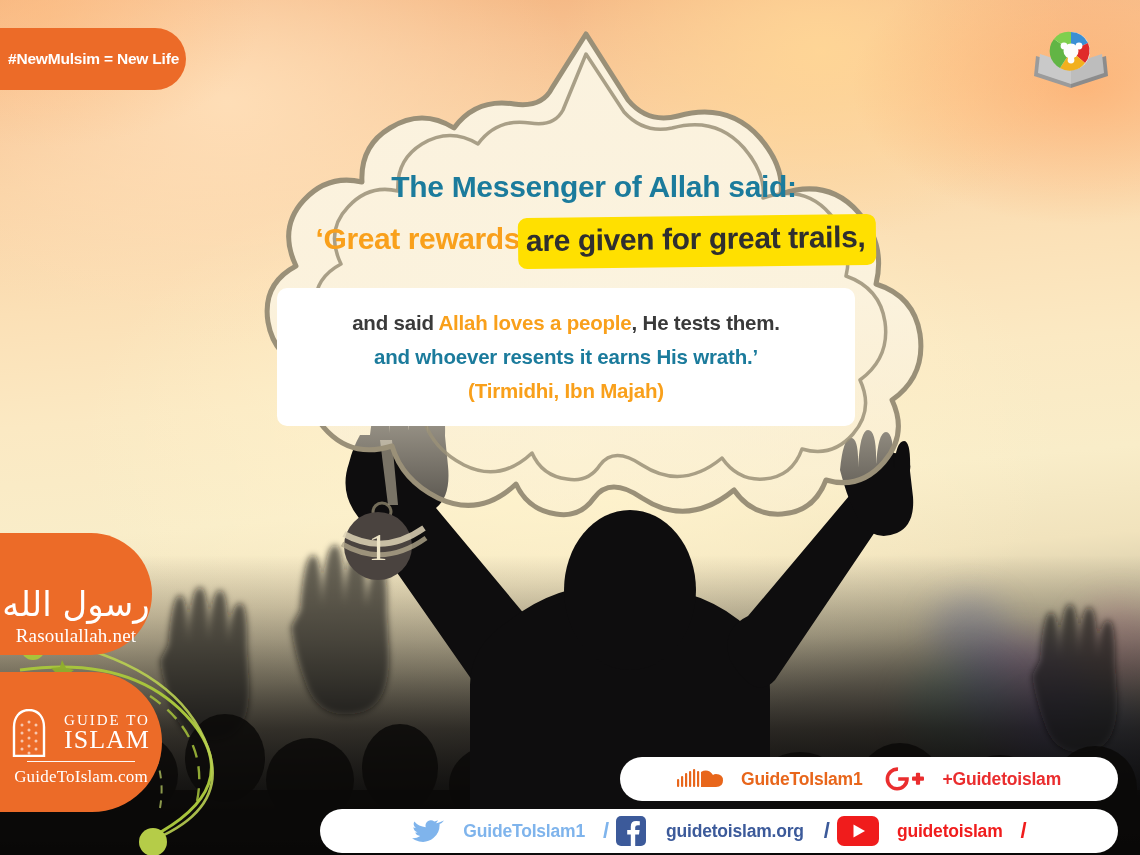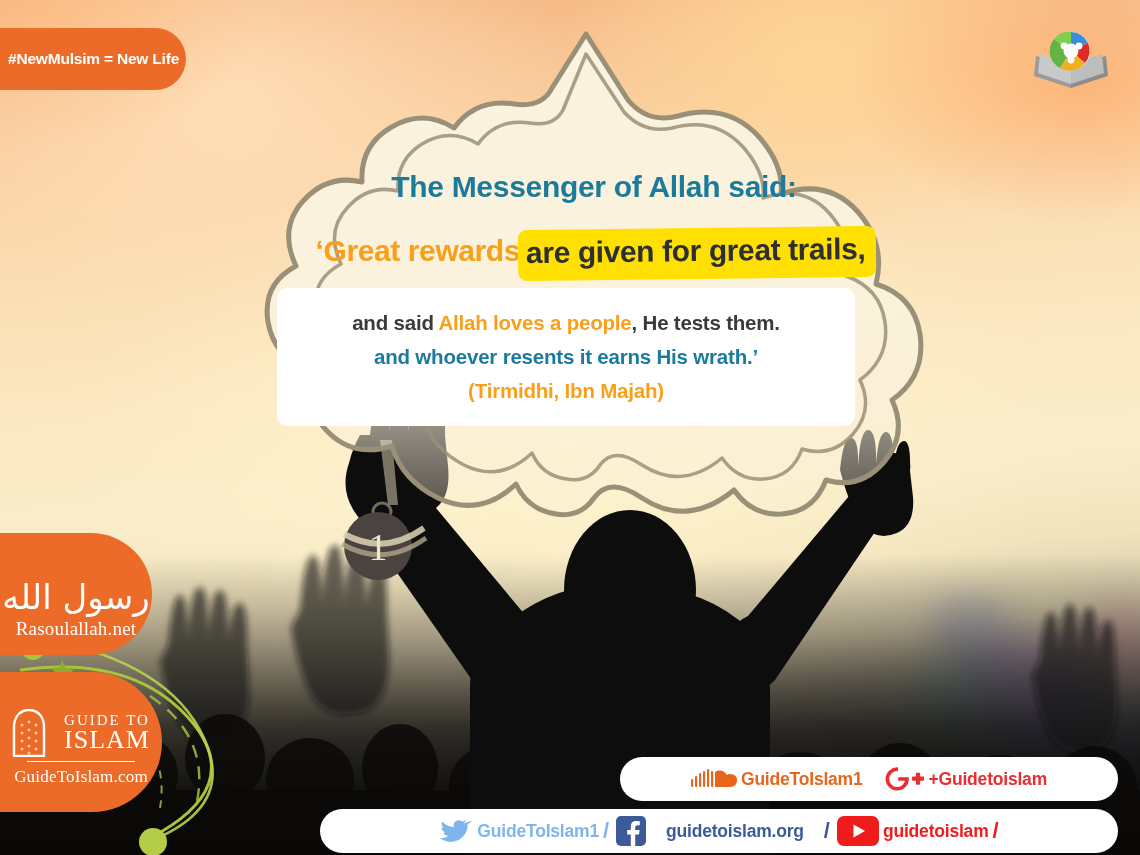--- a/index.html
+++ b/index.html
@@ -39,21 +39,21 @@
   
   .toplogo{position:absolute;right:28px;top:26px;width:82px;height:66px;}
 
   
   .bubble-wrap{position:absolute;left:236px;top:28px;width:700px;height:560px;}
   .bubble-wrap svg{display:block;width:100%;height:100%;}
 
   
   .quote{position:absolute;left:258px;top:170px;width:672px;text-align:center;}
   .q-l1{font-size:30px;font-weight:bold;color:#1b7b9c;letter-spacing:-.3px;}
-  .q-l2{margin-top:28px;font-size:30px;font-weight:bold;letter-spacing:-.4px;white-space:nowrap;}
+  .q-l2{margin-top:16px;font-size:30px;font-weight:bold;letter-spacing:-.4px;white-space:nowrap;}
   .q-l2 .orange{color:#f9a01b;}
   .hl{
     position:relative;display:inline-block;color:#2f2f2f;padding:2px 7px 4px 6px;
     transform:rotate(-.7deg);
   }
   .hl::before{content:"";position:absolute;left:-2px;top:-4px;right:-4px;bottom:-7px;
     background:#ffe000;border-radius:9px;z-index:-1;}
 
   .card{
     position:absolute;left:277px;top:288px;width:578px;height:138px;
@@ -63,21 +63,21 @@
     display:flex;flex-direction:column;align-items:center;justify-content:center;gap:2px;}
   .q-l3{font-size:20.5px;font-weight:bold;color:#3a3a3a;letter-spacing:-.2px;}
   .q-l3 .orange{color:#f9a01b;}
   .q-l4{font-size:20.5px;font-weight:bold;color:#1b7b9c;letter-spacing:-.2px;margin-top:8px;}
   .q-l5{font-size:20.5px;font-weight:bold;color:#f9a01b;letter-spacing:-.2px;margin-top:8px;}
 
   
   .ras{
     position:absolute;left:0;top:533px;width:152px;height:122px;
     background:#ec6b28;border-radius:0 62px 62px 0;
-    display:flex;flex-direction:column;align-items:center;justify-content:flex-end;padding-bottom:15px;
+    display:flex;flex-direction:column;align-items:center;justify-content:flex-end;padding-bottom:8px;
   }
   .ras .arabic{color:#fff;font-size:34px;line-height:1;font-family:"DejaVu Sans",sans-serif;margin-bottom:4px;}
   .ras .dom{color:#fff;font-family:"Liberation Serif",serif;font-size:19px;letter-spacing:.2px;}
 
   .gti{
     position:absolute;left:0;top:672px;width:162px;height:140px;
     background:#ec6b28;border-radius:0 78px 78px 0;
     display:flex;align-items:center;justify-content:center;
   }
   .gti-in{display:flex;flex-direction:column;align-items:center;transform:translateY(6px);}
@@ -93,21 +93,21 @@
 
   
   .bar-top{
     position:absolute;left:620px;top:757px;width:498px;height:44px;
     background:#fff;border-radius:22px;display:flex;align-items:center;justify-content:center;gap:10px;
   }
   .bar-bottom{
     position:absolute;left:320px;top:809px;width:798px;height:44px;
     background:#fff;border-radius:22px;display:flex;align-items:center;justify-content:center;gap:7px;
   }
-  .soc{display:flex;align-items:center;gap:4px;}
+  .soc{display:flex;align-items:center;gap:18px;}
   .soc-label{font-size:17.5px;font-weight:bold;letter-spacing:-.2px;}
   .sep{font-size:22px;font-weight:bold;}
   .ic{display:block;}
 </style>
 </head>
 <body>
 
 <div class="stage">
 
   <div class="sky"></div>

